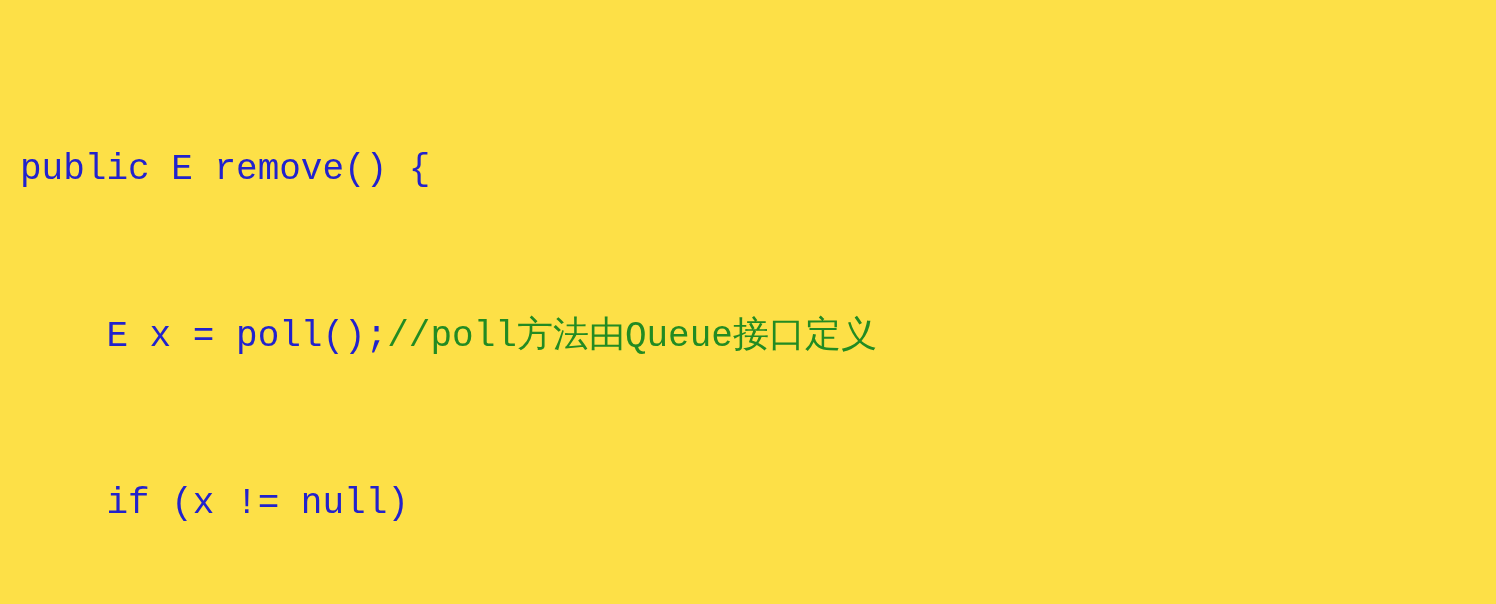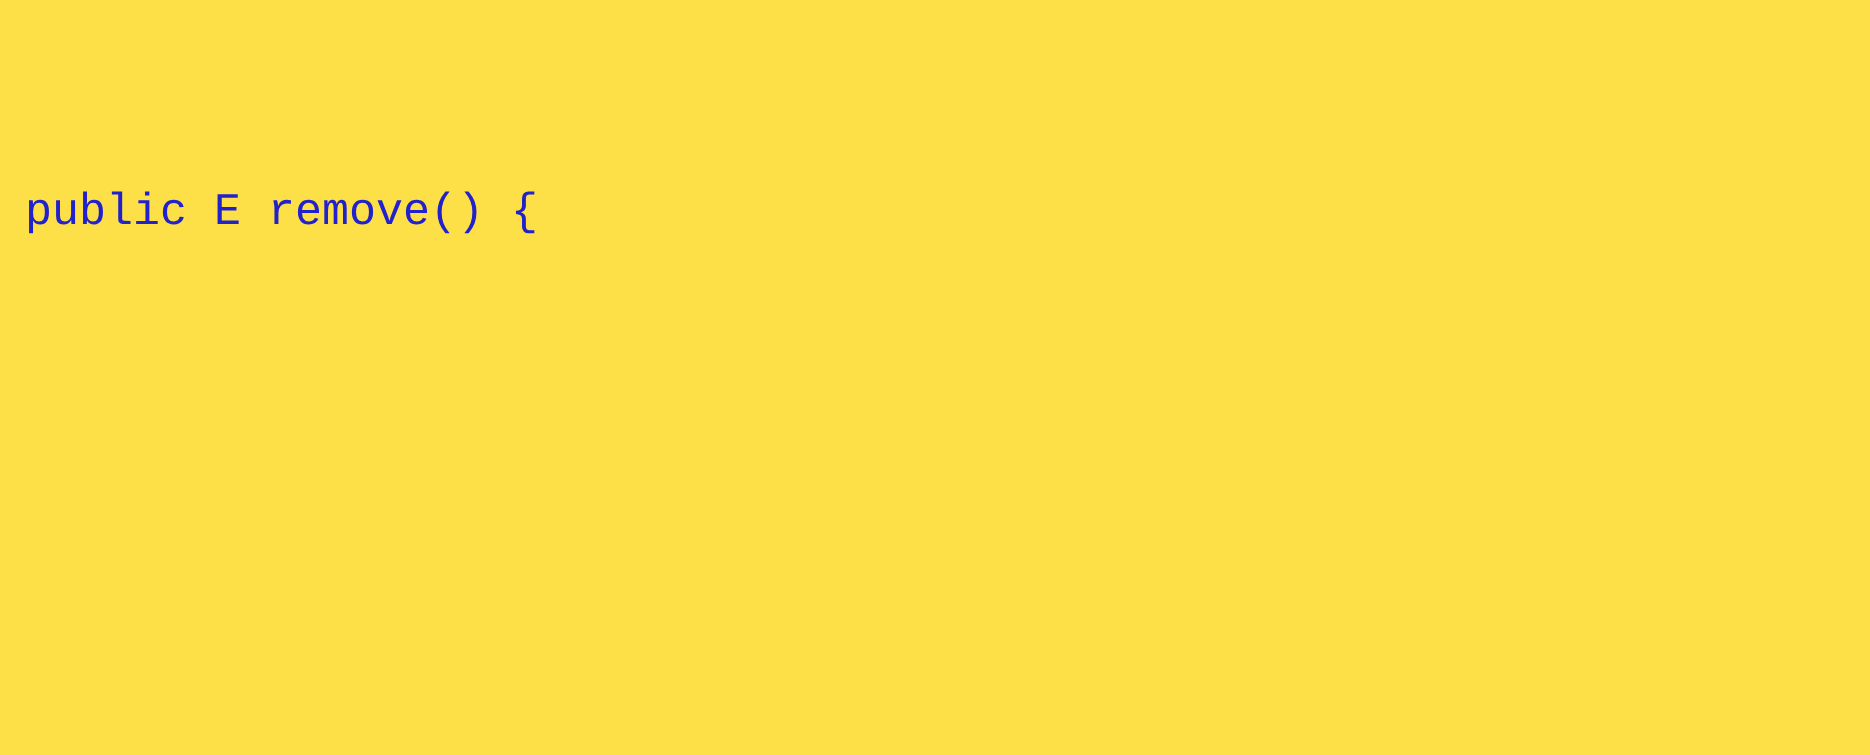--- a/index.html
+++ b/index.html
@@ -40,18 +40,20 @@
     .comment {
       color: #228B22;
     }
   </style>
 </head>
 <body>
 
 <div class="code-container">
   <div class="code-block">
     <div><span class="keyword">public E remove() {</span></div>
+    <div><span class="keyword">    E x = poll();</span><span class="comment">//poll方法由Queue接口定义</span></div>
+    <div><span class="keyword">    if (x != null)</span></div>
     
     
     
     
   </div>
 </div>
 
 </body></html>

